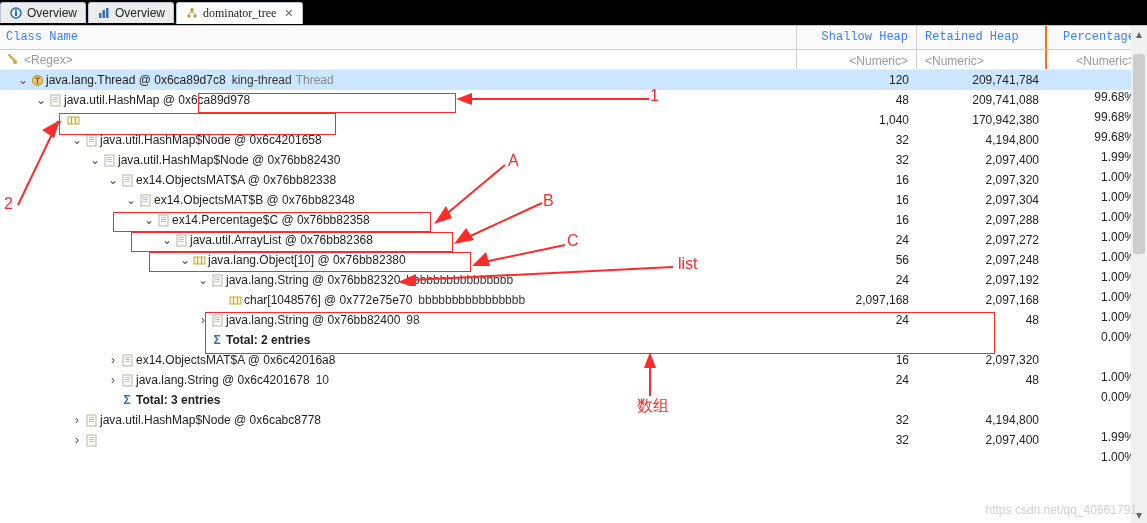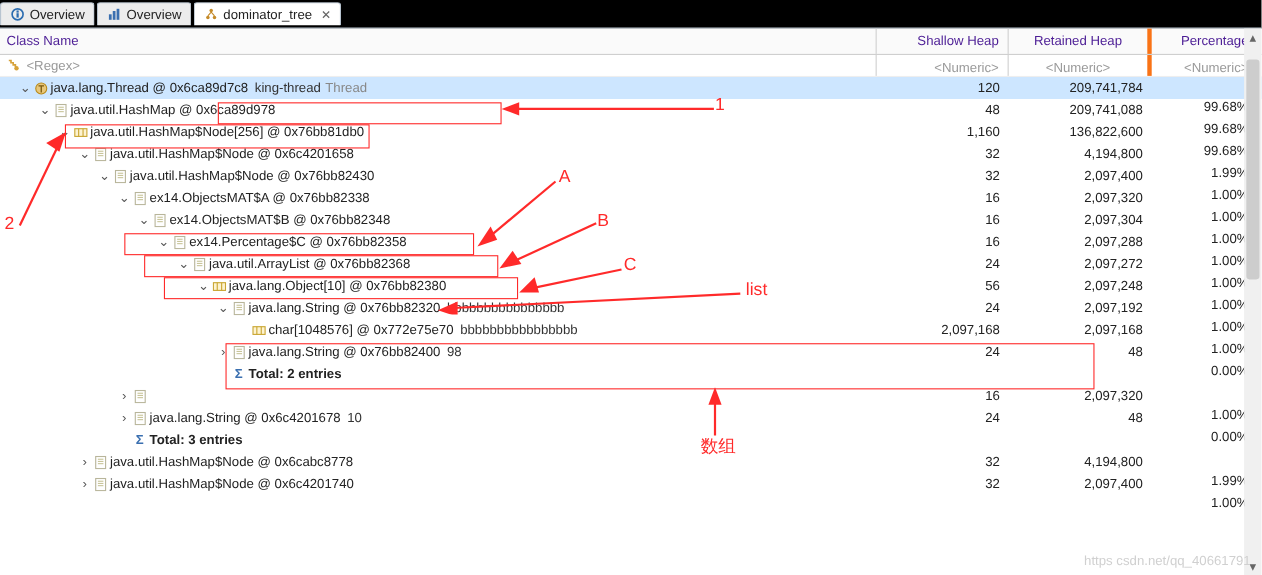--- a/index.html
+++ b/index.html
@@ -30,35 +30,37 @@
     padding: 3px 8px;
     border: 1px solid #b8c4d0;
     border-bottom: none;
     background: #ececec;
     margin-right: 2px;
     border-radius: 3px 3px 0 0;
     cursor: pointer;
   }
   .tab.active {
     background: #fff;
+    font-family: Liberation Serif, serif;
   }
   .tab .ic { width: 14px; height: 14px; display: inline-flex; align-items: center; justify-content: center; }
   .tab .close { color:#666; font-size:11px; padding-left:4px;}
   
   .headers {
     display: flex;
     height: 24px;
     border-bottom: 1px solid #cfcfcf;
     background: #fafafa;
     font-weight: 400;
-    color: #4c1d95;
+    color: #3b82f6;
+    font-family: Liberation Mono, monospace;
   }
   .col-name { flex: 1 1 auto; padding: 4px 6px; border-right: 1px solid #cfcfcf; }
   .col-sh { width: 120px; text-align: right; padding: 4px 8px; border-right: 1px solid #cfcfcf; }
-  .col-rh { width: 130px; text-align: center; padding: 4px 8px; border-right: 4px solid #f97316; }
+  .col-rh { width: 130px; text-align: left; padding: 4px 8px; border-right: 2px solid #f97316; }
   .col-pc { width: 100px; text-align: right; padding: 4px 12px; }
   
   .filters {
     display: flex;
     height: 20px;
     color: #9a9a9a;
     border-bottom: 1px solid #eee;
   }
   .filters .col-name { display:flex; align-items:center; gap:4px; }
   .filters .fic { width:14px; height:14px; }
@@ -192,24 +194,23 @@
       <div class="cell-name">
         <span style="display: inline-block; width: 52px;"></span>
         <span class="tw">⌄</span>
         <span class="ic-obj">
           <svg width="13" height="13">
             <rect x="1" y="3" width="11" height="7" fill="#fdf3d0" stroke="#c9a531"></rect>
             <line x1="4.5" y1="3" x2="4.5" y2="10" stroke="#c9a531"></line>
             <line x1="8.5" y1="3" x2="8.5" y2="10" stroke="#c9a531"></line>
           </svg>
         </span>
-        <span>java.util.HashMap$Node[256] @ 0x76bb81db0</span>
-      </div>
-      <div class="cell-sh">1,160</div>
-      <div class="cell-rh">136,822,600</div>
+      </div>
+      <div class="cell-sh">1,040</div>
+      <div class="cell-rh">170,942,380</div>
       <div class="cell-pc">99.68%</div>
     </div>
     <div class="row">
       <div class="cell-name">
         <span style="display: inline-block; width: 70px;"></span>
         <span class="tw">⌄</span>
         <span class="ic-obj">
           <svg width="13" height="13">
             <rect x="2" y="1" width="9" height="11" fill="#fefefe" stroke="#b8b59a"></rect>
             <rect x="4" y="3" width="5" height="1" fill="#c9c59a"></rect>
@@ -404,20 +405,21 @@
         <span style="display: inline-block; width: 106px;"></span>
         <span class="tw">›</span>
         <span class="ic-obj">
           <svg width="13" height="13">
             <rect x="2" y="1" width="9" height="11" fill="#fefefe" stroke="#b8b59a"></rect>
             <rect x="4" y="3" width="5" height="1" fill="#c9c59a"></rect>
             <rect x="4" y="5" width="5" height="1" fill="#c9c59a"></rect>
             <rect x="4" y="7" width="5" height="1" fill="#c9c59a"></rect>
           </svg>
         </span>
+        <span>ex14.ObjectsMAT$A @ 0x6c42016a8</span>
       </div>
       <div class="cell-sh">16</div>
       <div class="cell-rh">2,097,320</div>
       <div class="cell-pc">1.00%</div>
     </div>
     <div class="row">
       <div class="cell-name">
         <span style="display: inline-block; width: 106px;"></span>
         <span class="tw">›</span>
         <span class="ic-obj">
@@ -471,21 +473,20 @@
         <span style="display: inline-block; width: 70px;"></span>
         <span class="tw">›</span>
         <span class="ic-obj">
           <svg width="13" height="13">
             <rect x="2" y="1" width="9" height="11" fill="#fefefe" stroke="#b8b59a"></rect>
             <rect x="4" y="3" width="5" height="1" fill="#c9c59a"></rect>
             <rect x="4" y="5" width="5" height="1" fill="#c9c59a"></rect>
             <rect x="4" y="7" width="5" height="1" fill="#c9c59a"></rect>
           </svg>
         </span>
-        <span>java.util.HashMap$Node @ 0x6c4201740</span>
       </div>
       <div class="cell-sh">32</div>
       <div class="cell-rh">2,097,400</div>
       <div class="cell-pc">1.00%</div>
     </div>
   </div>
 
 <div class="scroll-track">
   <div class="scroll-btn up">▴</div>
   <div class="scroll-thumb"></div>

